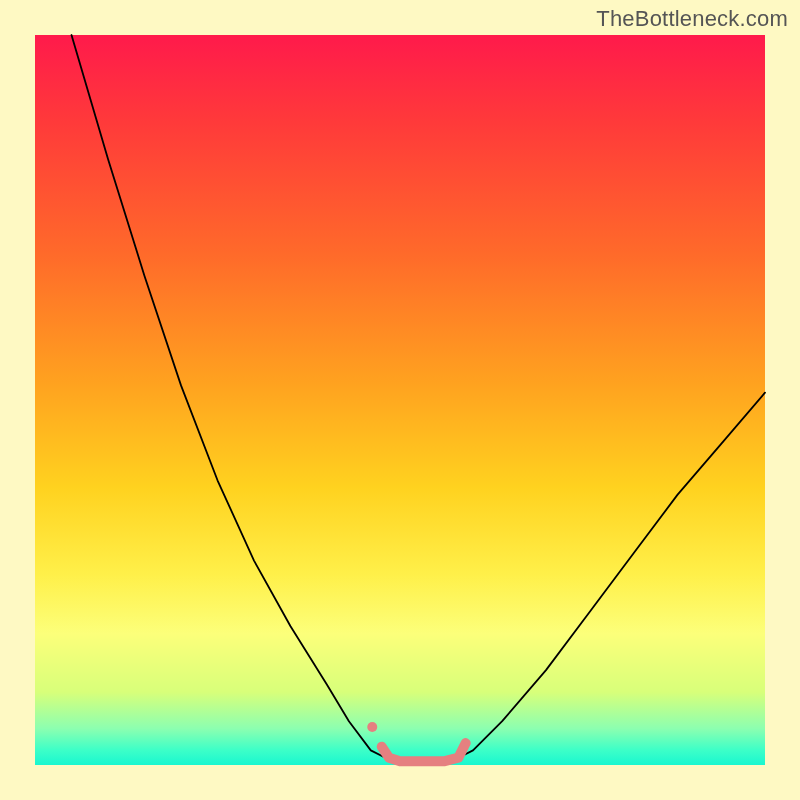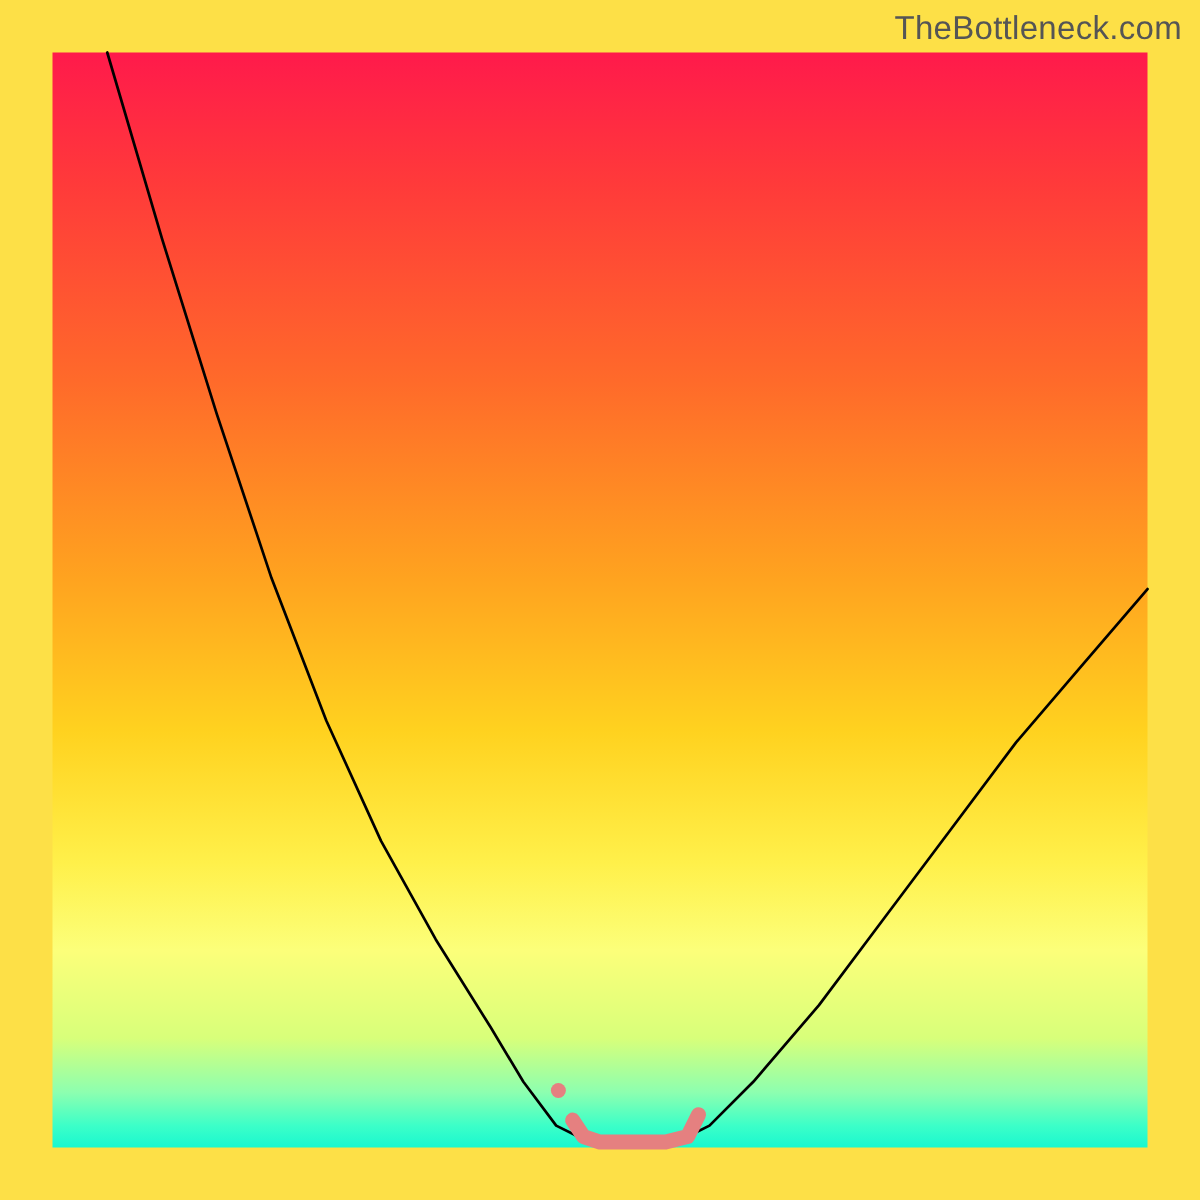--- a/index.html
+++ b/index.html
@@ -8,21 +8,21 @@
     background: #000;
     width: 800px;
     height: 800px;
     overflow: hidden;
     font-family: Arial, Helvetica, sans-serif;
   }
   .frame {
     position: relative;
     width: 800px;
     height: 800px;
-    background: #fde047;
+    background: #fef9c3;
   }
   .watermark {
     position: absolute;
     top: 6px;
     right: 12px;
     color: #555;
     font-size: 22px;
     font-weight: 500;
     z-index: 5;
     letter-spacing: 0.2px;

